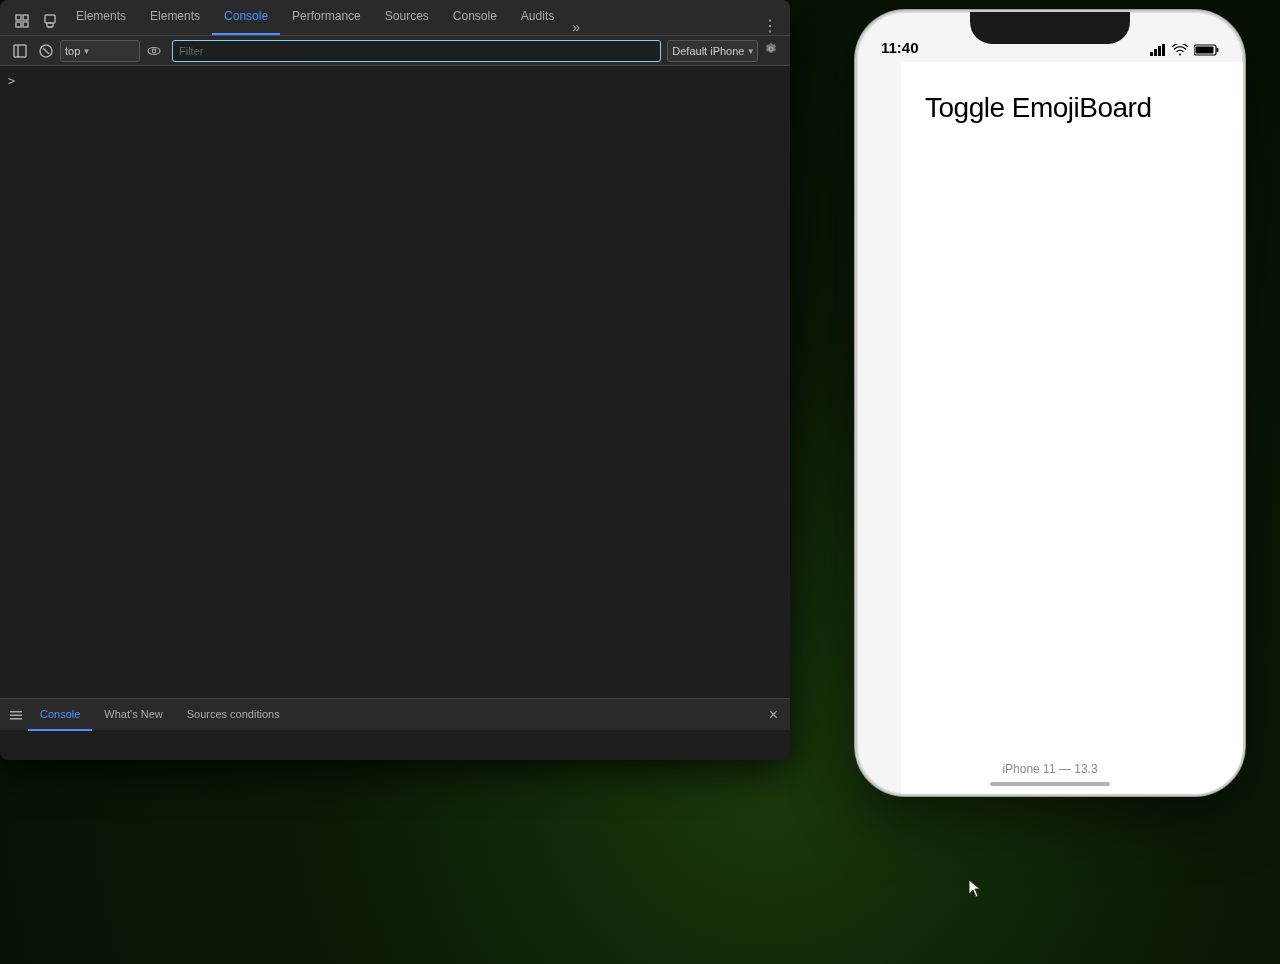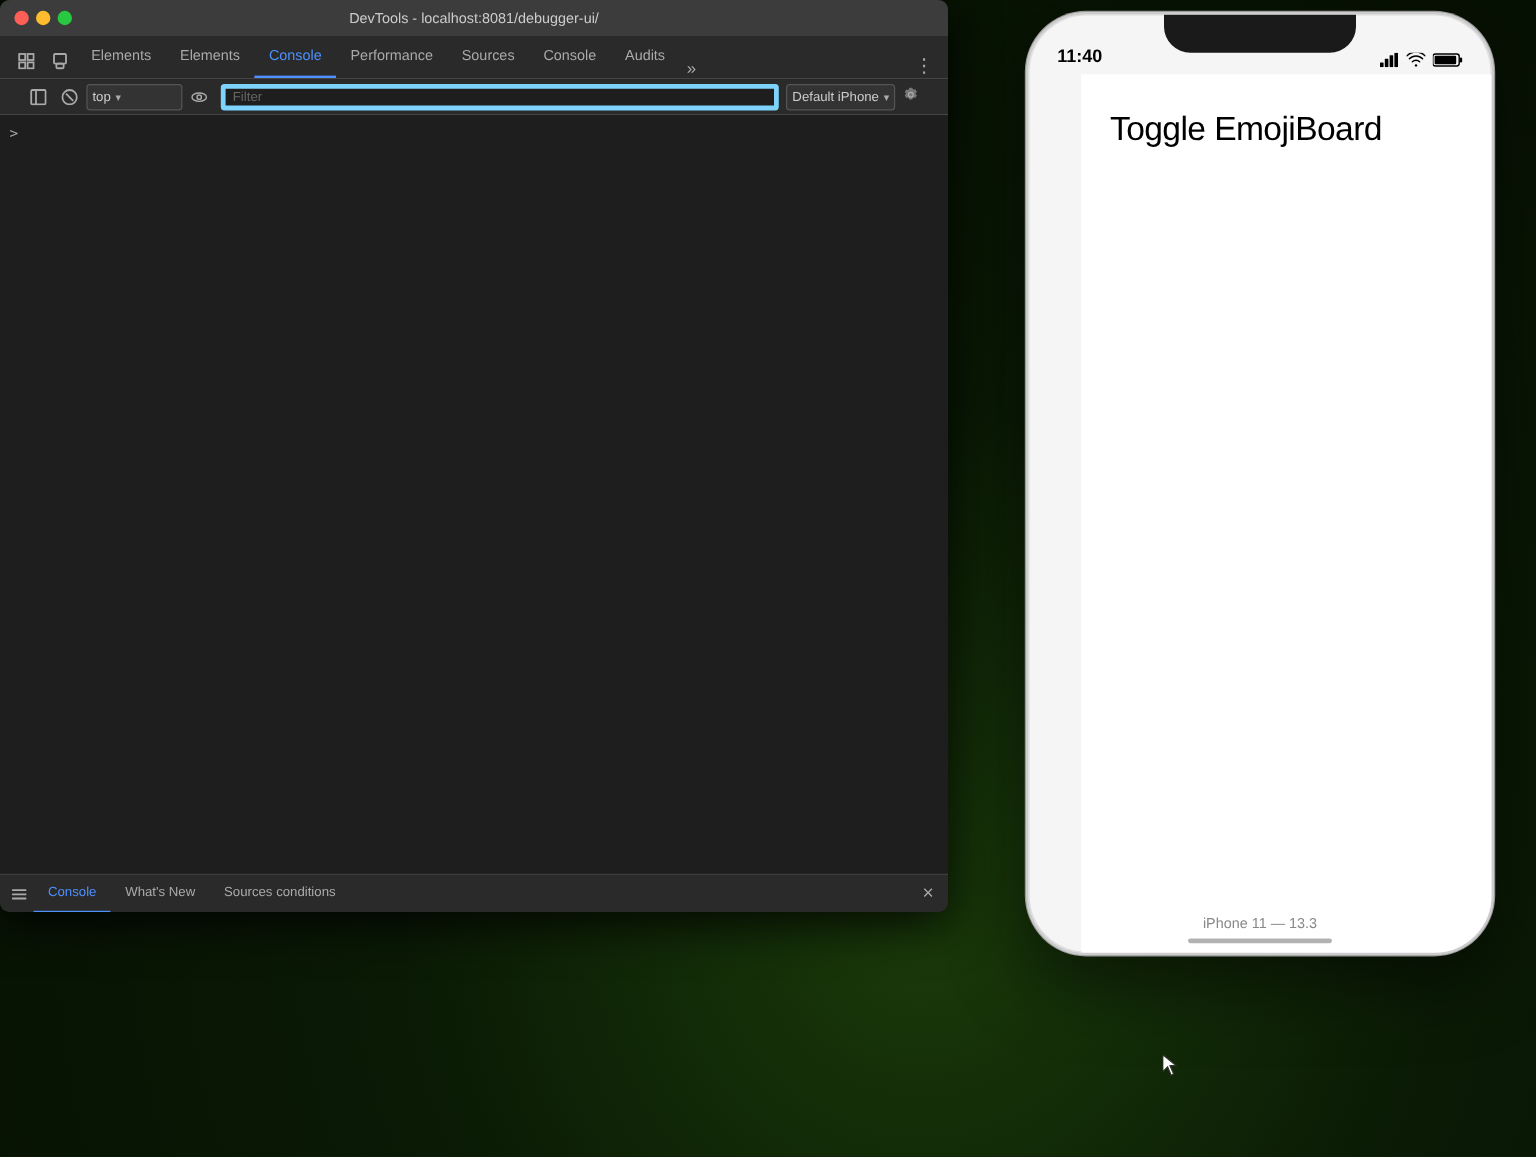--- a/index.html
+++ b/index.html
@@ -124,21 +124,21 @@
       cursor: pointer;
       padding: 0 4px;
     }
 
     
     .console-toolbar {
       height: 30px;
       background: #2a2a2a;
       display: flex;
       align-items: center;
-      padding: 0 20px;
+      padding: 0 8px;
       border-bottom: 1px solid #444;
       gap: 2px;
     }
 
     .console-toolbar .dt-icon-btn {
       width: 24px;
       height: 24px;
       font-size: 12px;
     }
 
@@ -153,21 +153,21 @@
       color: #ccc;
       font-size: 11px;
       cursor: pointer;
       gap: 4px;
       min-width: 80px;
     }
 
     .filter-input {
       flex: 1;
       background: #1e1e1e;
-      border: 4px solid #7dd3fc;
+      border: 1px solid #7dd3fc;
       border-radius: 3px;
       height: 22px;
       color: #ccc;
       font-size: 11px;
       padding: 0 6px;
       outline: none;
       margin: 0 4px;
     }
 
     .filter-input::placeholder { color: #666; }
@@ -369,28 +369,20 @@
       min-height: 0;
     }
   </style>
 </head>
 <body>
 
 <div class="bg-landscape"></div>
 
 <div class="devtools-window">
 
-  <div class="titlebar">
-    <div class="traffic-lights">
-      <div class="traffic-light tl-close"></div>
-      <div class="traffic-light tl-minimize"></div>
-      <div class="traffic-light tl-maximize"></div>
-    </div>
-    <span class="title-text">DevTools - localhost:8081/debugger-ui/</span>
-  </div>
 
   <div class="devtools-tabs">
     <div class="dt-icon-btn" title="Inspect element">
       <svg width="14" height="14" viewBox="0 0 14 14" fill="#aaa">
         <rect x="1" y="1" width="5" height="5" fill="none" stroke="#aaa" stroke-width="1.5"></rect>
         <rect x="8" y="1" width="5" height="5" fill="none" stroke="#aaa" stroke-width="1.5"></rect>
         <rect x="1" y="8" width="5" height="5" fill="none" stroke="#aaa" stroke-width="1.5"></rect>
         <rect x="8" y="8" width="5" height="5" fill="none" stroke="#aaa" stroke-width="1.5"></rect>
       </svg>
     </div>

